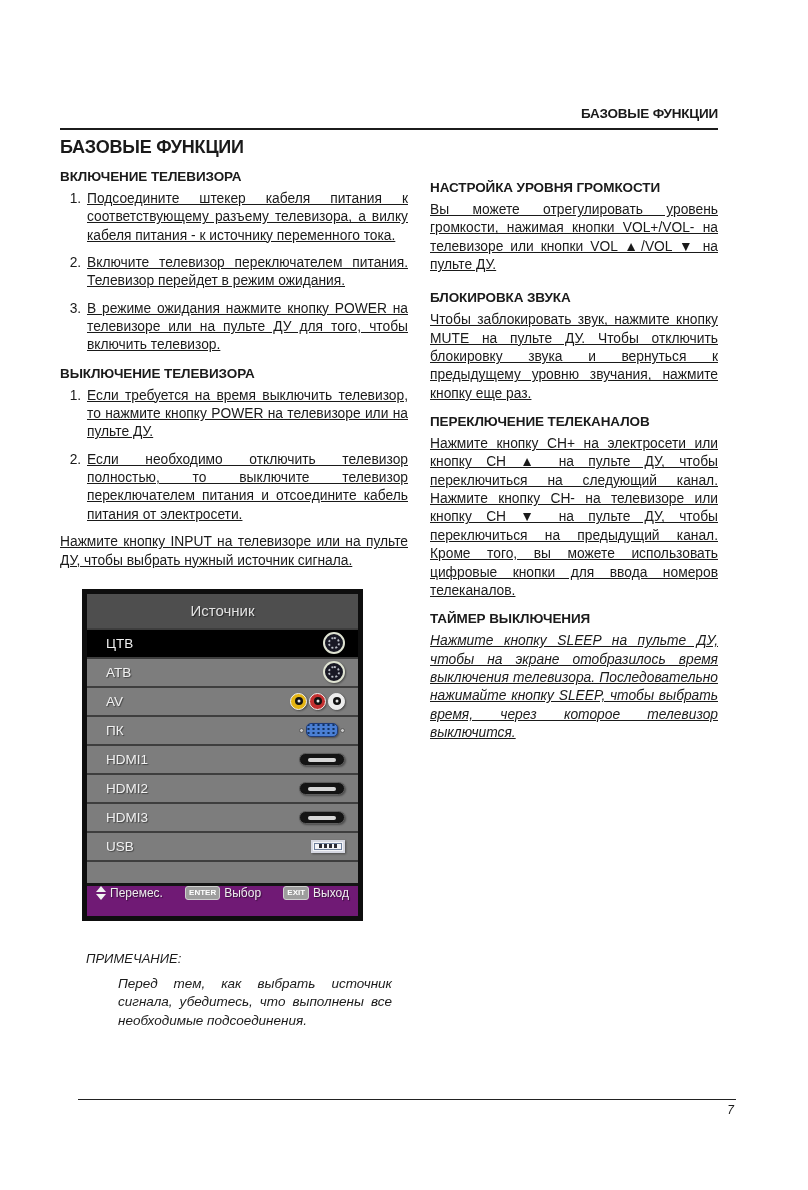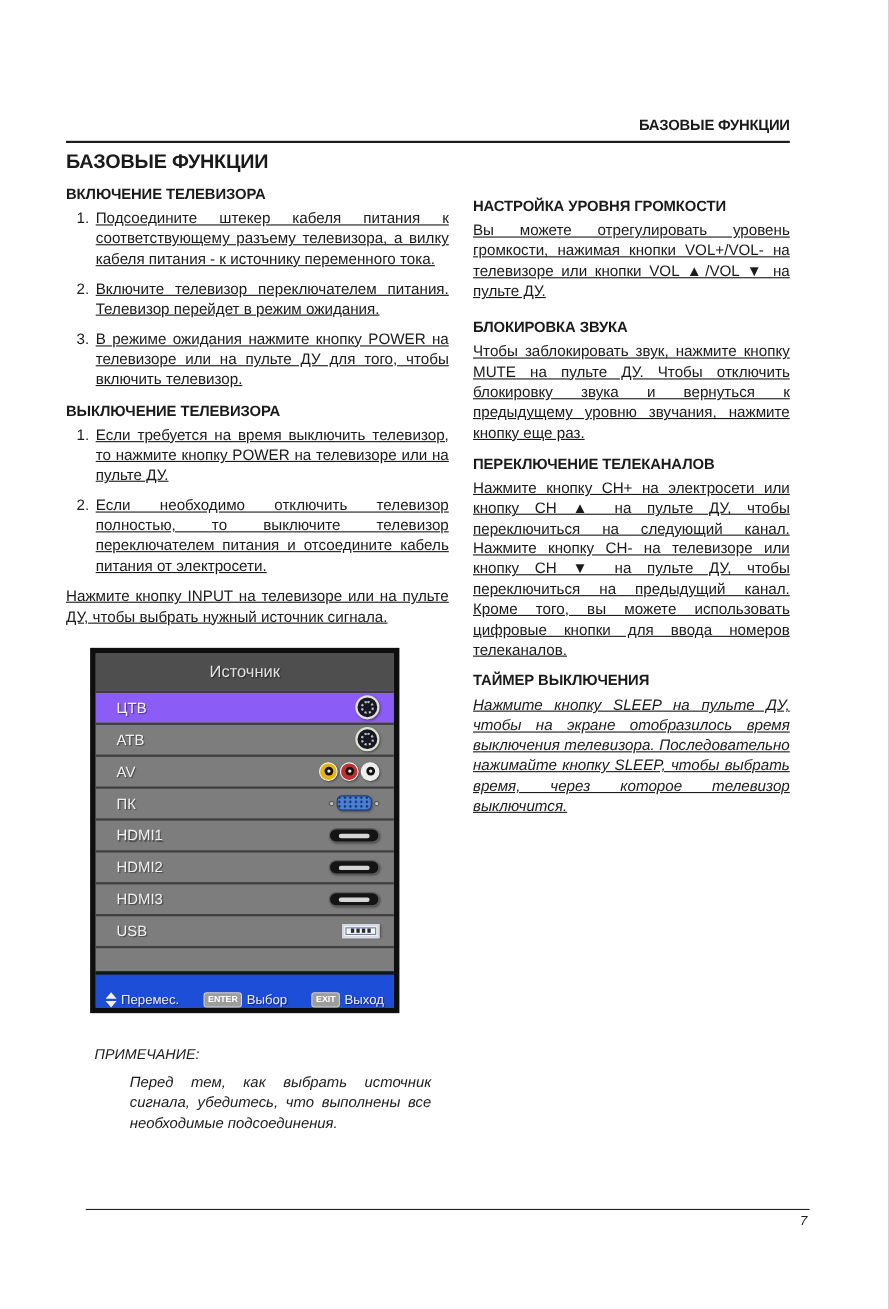--- a/index.html
+++ b/index.html
@@ -47,25 +47,25 @@
     height:34px; background:#4e4e4e; color:#e2e2e2;
     display:flex; align-items:center; justify-content:center;
     font-size:15px; text-shadow:1px 1px 1px rgba(0,0,0,.5);
   }
   .tv-row {
     height:29px; display:flex; align-items:center; justify-content:space-between;
     padding:0 13px 0 19px; background:#7d7d7d;
     border-top:2px solid #3e3e3e;
     text-shadow:1px 1px 1px rgba(0,0,0,.45);
   }
-  .tv-row.selected { background:#8b5cf6; }
+  .tv-row.selected { background:#000000; }
   .tv-row.empty-row { height:23px; }
   .tv-footer {
-    height:33px; background:#1d4ed8; border-top:3px solid #141414;
-    display:flex; align-items:flex-end; justify-content:space-between;
+    height:33px; background:#701a75; border-top:3px solid #141414;
+    display:flex; align-items:flex-start; justify-content:space-between;
     padding:0 9px; font-size:12px; color:#eeeeee;
     text-shadow:1px 1px 1px rgba(0,0,0,.5);
   }
   .foot-group { display:flex; align-items:center; gap:4px; }
   .key-badge {
     background:#9d9d9d; border:1px solid #cfcfcf; border-radius:3px;
     color:#ffffff; font-size:8px; font-weight:bold; padding:1px 3px;
     text-shadow:none; line-height:1.2;
   }
   .updown-icon { display:inline-flex; flex-direction:column; gap:2px; }

